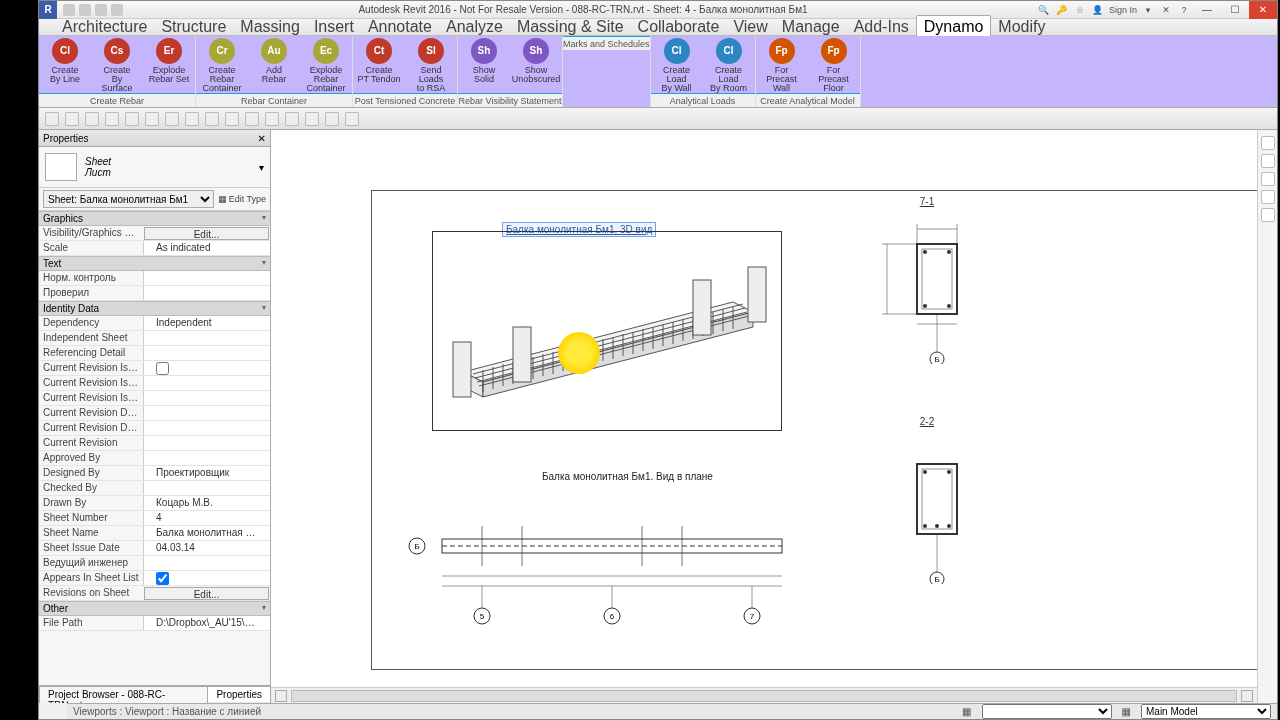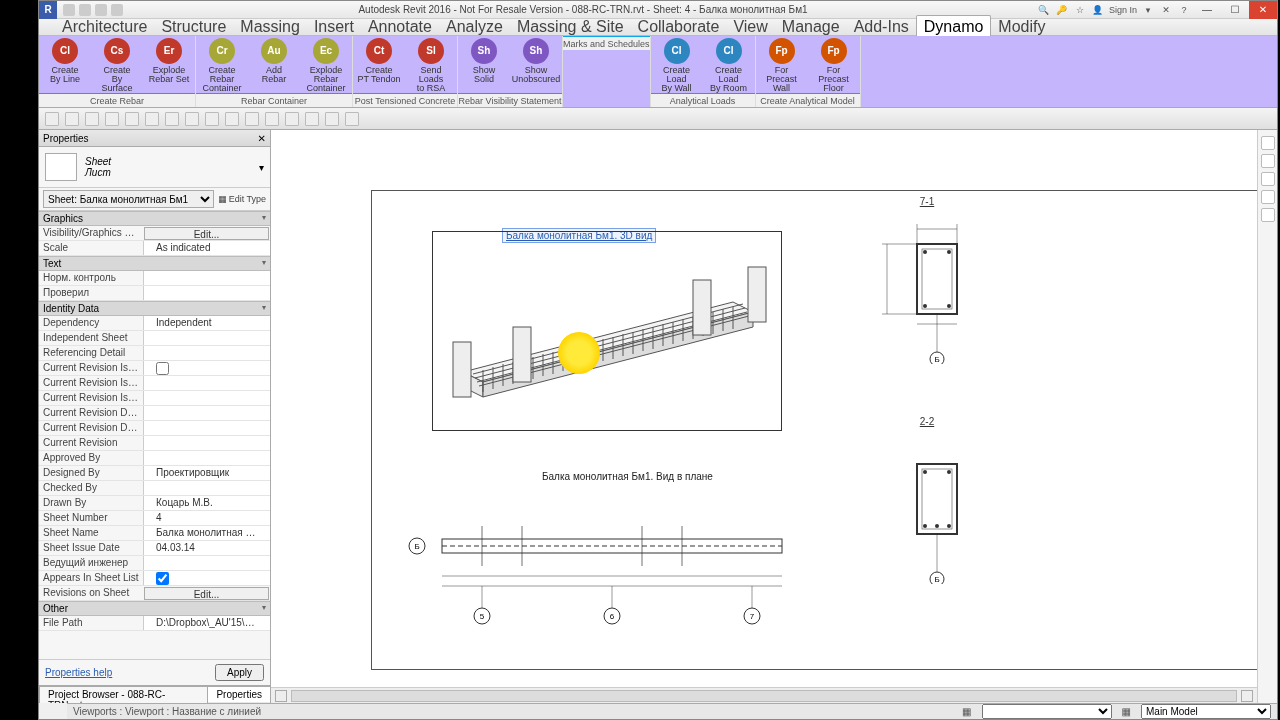--- a/index.html
+++ b/index.html
@@ -48,21 +48,21 @@
 .props-footer button { font-size:10px; padding:1px 10px;}
 .tabs { height:18px; background:#e8e8e8; border-top:1px solid #aaa; display:flex; align-items:flex-start; font-size:10px;}
 .tabs .tab { padding:2px 8px; background:#f6f6f6; border:1px solid #aaa; border-bottom:none; margin-right:-1px; cursor:pointer;}
 .tabs .tab.active { background:#fff;}
 .canvas-wrap { flex:1; position:relative; background:#fff;}
 .canvas { position:absolute; inset:0; background:#fff;}
 .vbar { position:absolute; right:0; top:0; width:20px; height:100%; background:#f4f4f4; border-left:1px solid #ccc; display:flex; flex-direction:column; align-items:center; gap:4px; padding-top:6px;}
 .vbar span { width:14px; height:14px; border:1px solid #bbb; background:#fff; border-radius:2px;}
 .sheet-frame { position:absolute; left:100px; top:60px; width:1020px; height:480px; border:1px solid #555; background:#fff;}
 .view-3d { position:absolute; left:60px; top:40px; width:350px; height:200px; border:1.5px solid #333;}
-.view-3d-title { position:absolute; left:130px; top:37px; font-size:10px; color:#2a5db0; text-decoration:underline; border:1px solid #7aa0e8; padding:1px 3px; background:#eef4ff;}
+.view-3d-title { position:absolute; left:130px; top:31px; font-size:10px; color:#2a5db0; text-decoration:underline; border:1px solid #7aa0e8; padding:1px 3px; background:#eef4ff;}
 .highlight { position:absolute; left:125px; top:100px; width:42px; height:42px; border-radius:50%; background:radial-gradient(circle,#ffea3a 40%,#ffd500 70%,rgba(255,213,0,0) 75%);}
 .section { position:absolute; font-size:9px; color:#333;}
 .sect-title { font-size:10px; text-align:center; text-decoration:underline; margin-bottom:2px;}
 .plan-title { position:absolute; left:170px; top:280px; font-size:10px; font-weight:normal; color:#222;}
 .plan { position:absolute; left:20px; top:300px; width:420px; height:130px;}
 .spec-table { position:absolute; right:-20px; top:10px; font-size:8px;}
 .spec-table table { border-collapse:collapse;}
 .spec-table td,.spec-table th { border:1px solid #444; padding:1px 4px; font-weight:normal;}
 .status-bar { height:16px; background:#e8e8e8; border-top:1px solid #aaa; display:flex; align-items:center; font-size:10px; padding:0 6px; gap:10px; color:#555;margin-left:28px;}
 .status-bar .spacer { flex:1;}
@@ -359,24 +359,20 @@
           <div class="pg-row">
             <div class="k">Revisions on Sheet</div>
             <div class="v btn">Edit...</div>
           </div>
           <div class="pg-section">Other</div>
           <div class="pg-row">
             <div class="k">File Path</div>
             <div class="v">D:\Dropbox\_AU'15\02_…</div>
           </div>
         </div>
-      <div class="props-footer">
-        <a>Properties help</a>
-        <button>Apply</button>
-      </div>
       <div class="tabs">
         <div class="tab">Project Browser - 088-RC-TRN.rvt</div>
         <div class="tab active">Properties</div>
       </div>
     </div>
 
     <div class="canvas-wrap">
       <div class="canvas">
 
         <div class="sheet-frame">

